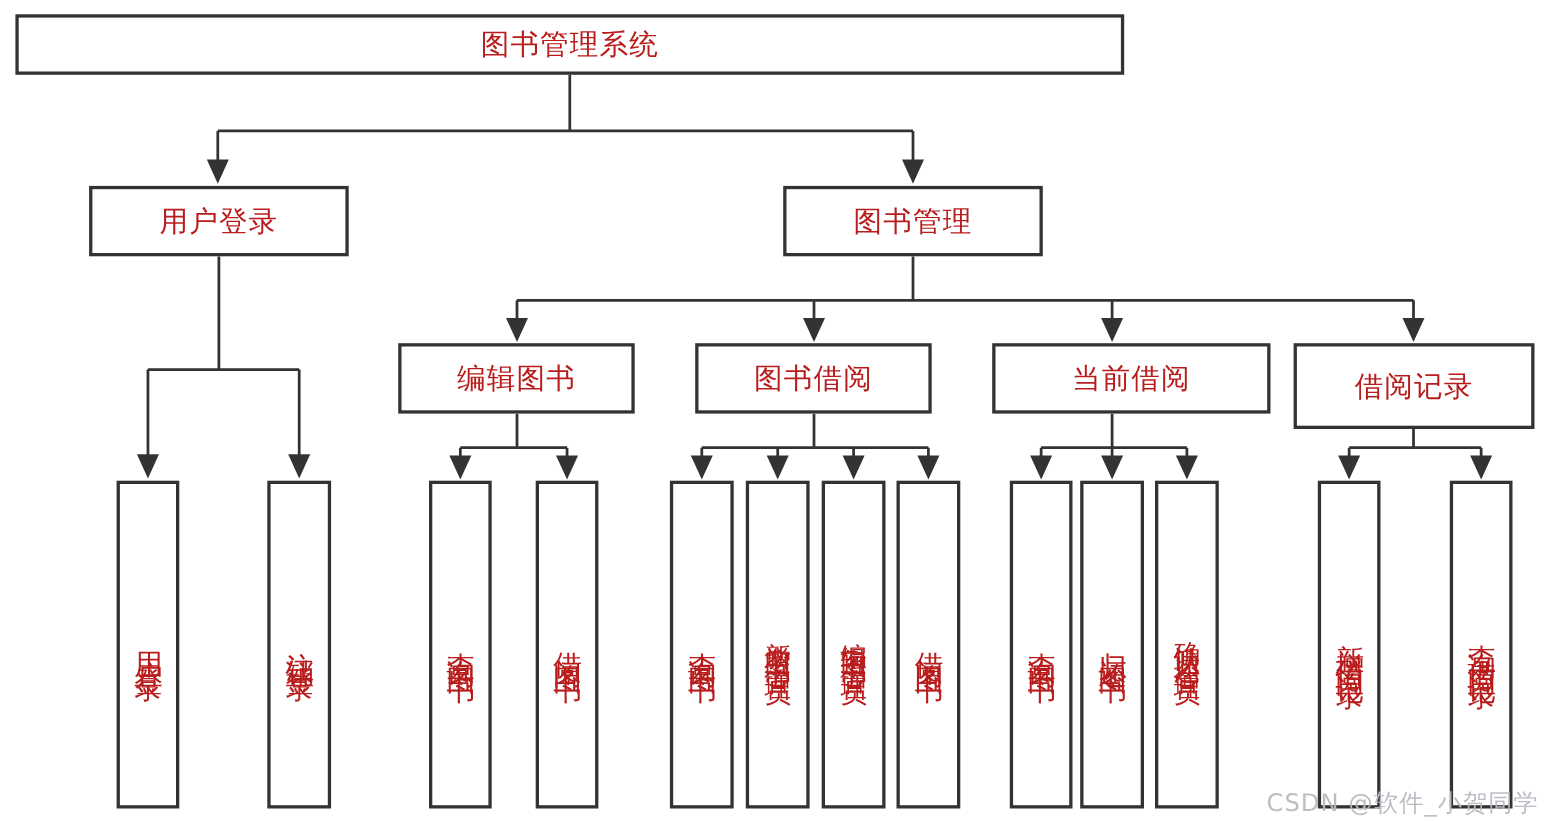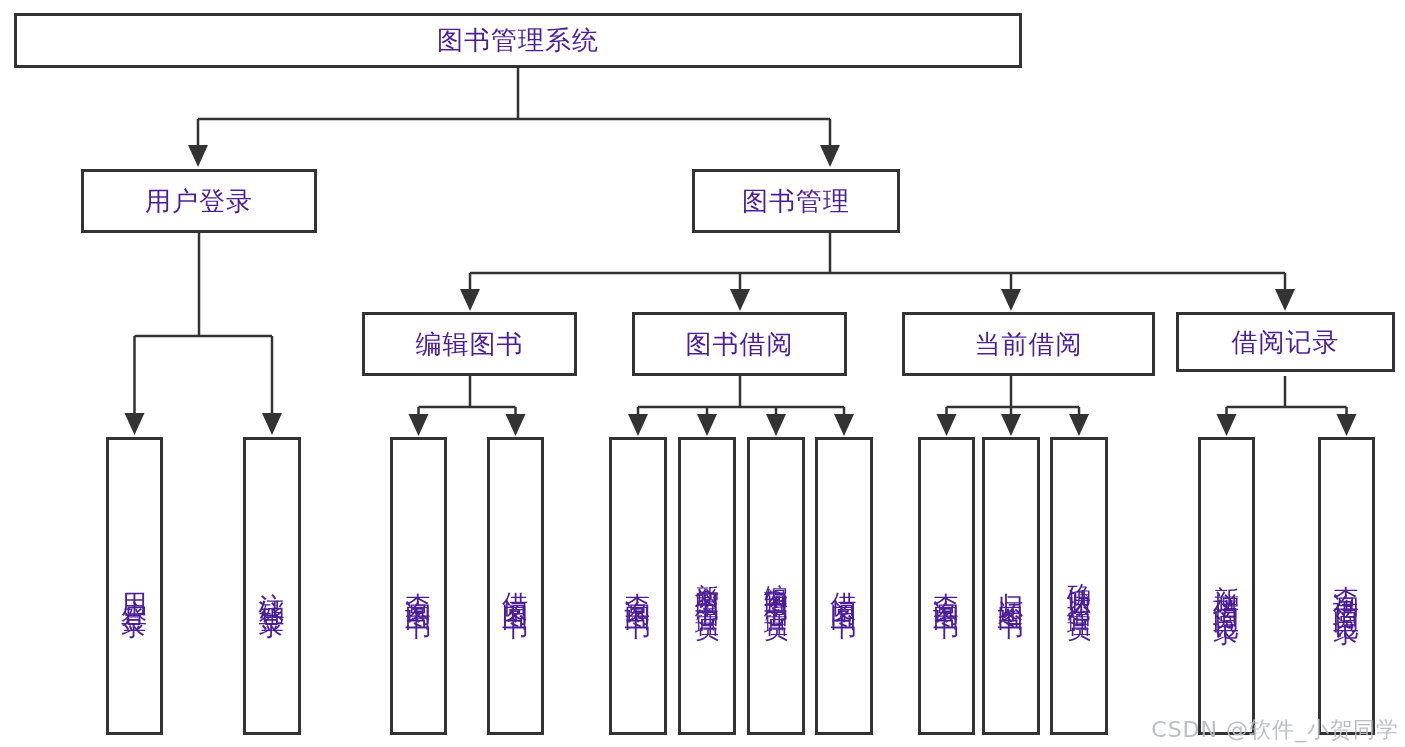--- a/index.html
+++ b/index.html
@@ -13,21 +13,21 @@
   }
   .wires { position: absolute; left: 0; top: 0; z-index: 1; }
   .node {
     position: absolute;
     box-sizing: border-box;
     border: 3px solid #333333;
     background: #ffffff;
     display: flex;
     align-items: center;
     justify-content: center;
-    color: #4c1d95;
+    color: #b91c1c;
     z-index: 2;
   }
   .h { font-size: 26px; letter-spacing: 1px; white-space: nowrap; }
   .v .vtext {
     writing-mode: vertical-lr;
     text-orientation: mixed;
     font-size: 26px;
     letter-spacing: 7px;
     line-height: 1;
   }
@@ -96,26 +96,26 @@
     <g>
       <path d="M1285,376 V407 M1226.5,407 H1346.5 M1226.5,407 V416 M1346.5,407 V416"></path>
       <polygon points="1216.5,414 1236.5,414 1226.5,436" fill="#333333" stroke="none"></polygon>
       <polygon points="1336.5,414 1356.5,414 1346.5,436" fill="#333333" stroke="none"></polygon>
     </g>
   </svg>
 
   <div class="node h" style="left:14px; top:13px; width:1008px; height:55px;">图书管理系统</div>
 
   <div class="node h" style="left:81px; top:169px; width:236px; height:64px;">用户登录</div>
-  <div class="node h" style="left:692px; top:169px; width:208px; height:64px;">图书管理</div>
+  <div class="node h" style="left:712px; top:169px; width:236px; height:64px;">图书管理</div>
 
   <div class="node h" style="left:362px; top:312px; width:215px; height:64px;">编辑图书</div>
   <div class="node h" style="left:632px; top:312px; width:215px; height:64px;font-family:Liberation Mono, monospace;">图书借阅</div>
   <div class="node h" style="left:902px; top:312px; width:253px; height:64px;">当前借阅</div>
-  <div class="node h" style="left:1176px; top:312px; width:219px; height:60px;">借阅记录</div>
+  <div class="node h" style="left:1176px; top:312px; width:219px; height:78px;">借阅记录</div>
 
   <div class="node v" style="left:106px; top:437px; width:57px; height:298px;">
     <span class="vtext">用户登录</span>
   </div>
   <div class="node v" style="left:243px; top:437px; width:58px; height:298px;">
     <span class="vtext">注销登录</span>
   </div>
 
   <div class="node v" style="left:390px; top:437px; width:57px; height:298px;">
     <span class="vtext">查询图书</span>

